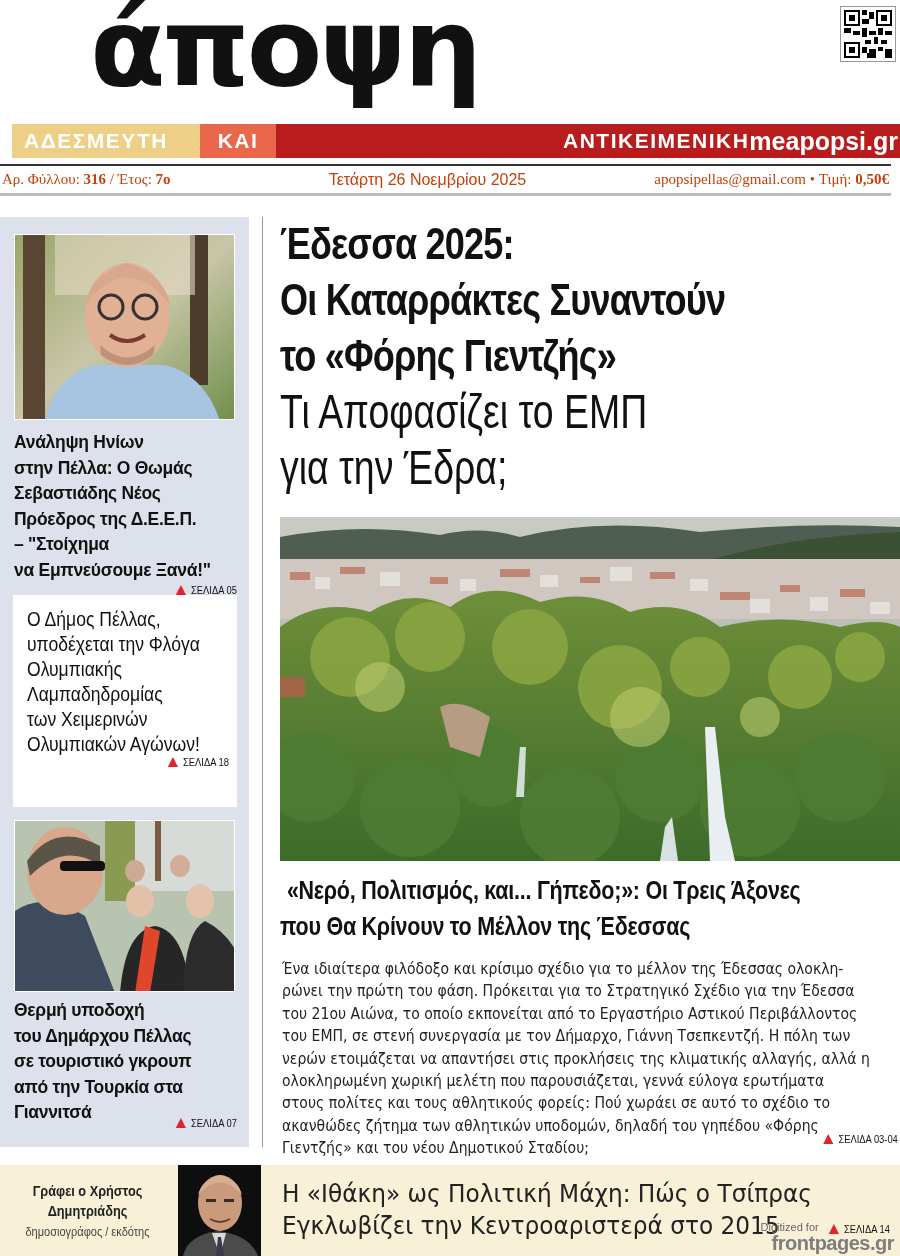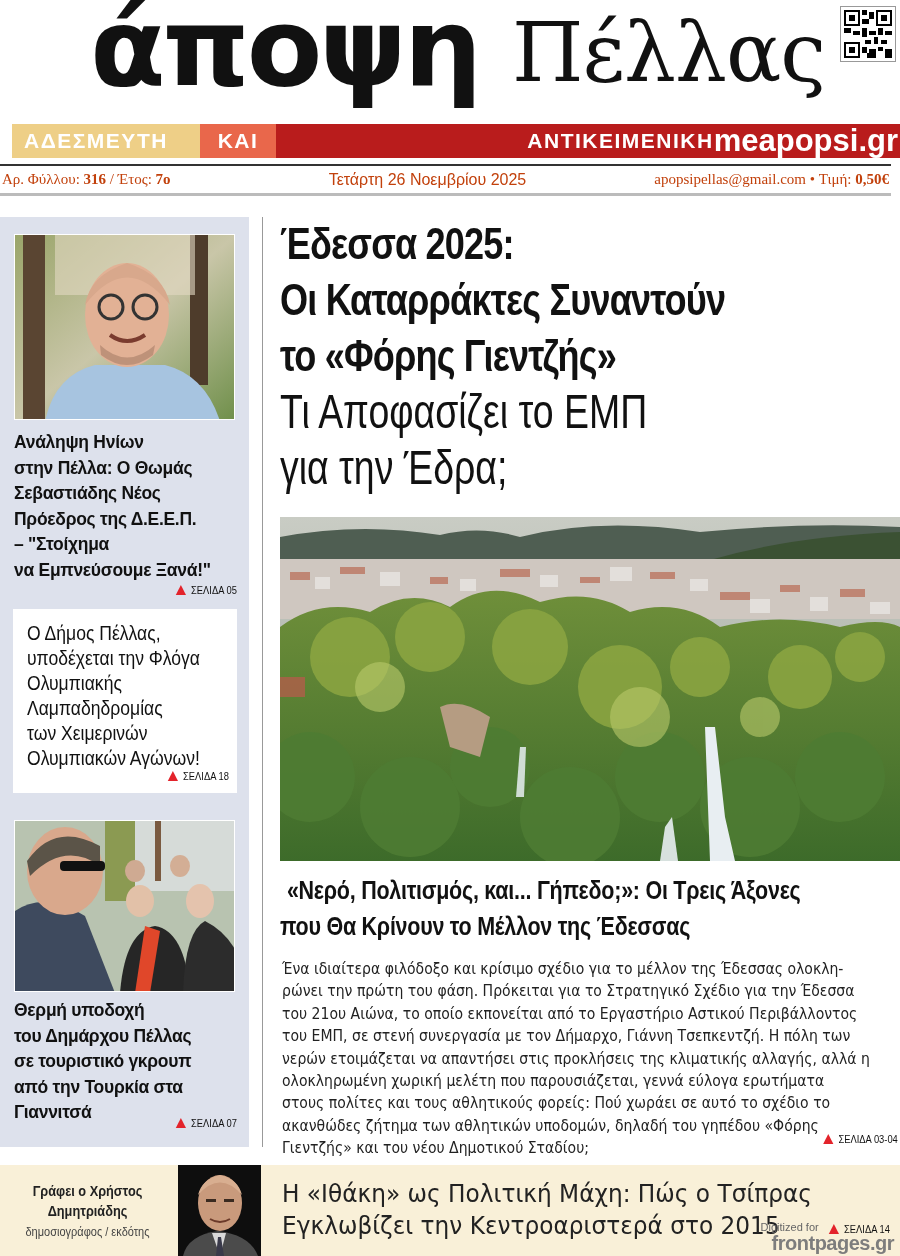--- a/index.html
+++ b/index.html
@@ -12,39 +12,39 @@
   .logo-serif { position: absolute; left: 512px; top: 12px; font-family: "DejaVu Serif", serif; font-weight: 400; font-size: 82px; color: #111; line-height: 1; letter-spacing: -1px; }
   .qr { position: absolute; left: 840px; top: 6px; width: 56px; height: 56px; border: 1px solid #999; background: #fff; padding: 3px; }
   .qr svg { width: 100%; height: 100%; display: block; }
 
   
   .tagline { position: absolute; left: 12px; top: 124px; width: 900px; height: 34px; display: flex; }
   .tag-seg { height: 100%; display: flex; align-items: center; font-weight: 700; font-size: 21px; color: #fff; letter-spacing: 1.5px; font-family: "Liberation Sans", sans-serif; transform-origin: left; }
   .tag-1 { width: 188px; background: #eecf87; padding-left: 12px; }
   .tag-2 { width: 76px; background: #e9674b; justify-content: center; }
   .tag-3 { flex: 1; background: #b91c1c; padding-left: 14px; justify-content: flex-end; padding-right: 14px; }
-  .tag-site { letter-spacing: 0; font-size: 31px; }
+  .tag-site { letter-spacing: 0; font-size: 25px; }
 
   
   .inforow { position: absolute; left: 0; top: 164px; width: 891px; height: 32px; border-top: 2px solid #333; border-bottom: 3px solid #bbb; display: flex; align-items: center; justify-content: space-between; padding: 0 2px; font-size: 15px; color: #c2410c; }
   .info-left, .info-right { font-family: "Liberation Serif", serif; font-size: 15px; }
   .info-left b, .info-right b { font-weight: 700; }
   .info-center { font-family: "Liberation Sans", sans-serif; font-size: 16px; margin-left: 30px; }
 
   
   .leftcol { position: absolute; left: 0; top: 217px; width: 249px; height: 930px; background: #dde1ec; }
   .leftphoto1 { position: absolute; left: 14px; top: 17px; width: 221px; height: 186px; border: 1px solid #fff; overflow: hidden; }
   .leftphoto3 { position: absolute; left: 14px; top: 603px; width: 221px; height: 172px; border: 1px solid #fff; overflow: hidden; }
   .story-bold { position: absolute; left: 14px; font-family: "Liberation Sans", sans-serif; font-weight: 700; font-size: 19px; line-height: 25.5px; color: #111; letter-spacing: -0.3px; transform: scaleX(0.92); transform-origin: left; width: 250px; }
   .s1 { top: 212px; }
   .s3 { top: 780px; }
   .pageref { position: absolute; font-size: 11px; color: #111; display: flex; align-items: center; gap: 4px; font-family: "Liberation Sans", sans-serif; transform: scaleX(0.85); transform-origin: right; }
   .tri { width: 0; height: 0; border-left: 6px solid transparent; border-right: 6px solid transparent; border-bottom: 10px solid #e3232b; display: inline-block; margin-right: 2px; }
   .pr1 { right: 12px; top: 367px; }
-  .box2 { position: absolute; left: 13px; top: 392px; width: 224px; height: 184px; background: #fff; }
+  .box2 { position: absolute; left: 13px; top: 378px; width: 224px; height: 212px; background: #fff; }
   .box2 .story-light { position: absolute; left: 14px; top: 12px; font-family: "Liberation Sans", sans-serif; font-size: 19.5px; line-height: 25px; color: #111; transform: scaleX(0.9); transform-origin: left; width: 230px; }
   .pr2 { right: 8px; top: 161px; }
   .pr3 { right: 12px; top: 900px; }
 
   .vdivider { position: absolute; left: 262px; top: 217px; width: 1px; height: 930px; background: #999; }
 
   
   .headline { position: absolute; left: 280px; top: 216px; width: 620px; }
   .hl-bold { font-family: "Liberation Sans", sans-serif; font-weight: 700; font-size: 44px; line-height: 56px; letter-spacing: -1px; color: #111; transform: scaleX(0.82); transform-origin: left; white-space: nowrap; }
   .hl-light { font-family: "Liberation Sans", sans-serif; font-weight: 400; font-size: 48px; line-height: 56px; color: #111; transform: scaleX(0.78); transform-origin: left; white-space: nowrap; }
@@ -69,21 +69,20 @@
   .prbottom { right: 10px; top: 58px; }
   .watermark { position: absolute; right: 6px; top: 56px; text-align: left; color: #888; }
   .wm-small { font-size: 11px; display: block; color: #666; margin-left: 4px; }
   .wm-big { font-weight: 700; font-size: 20px; letter-spacing: -0.5px; color: #7d7d7d; display: block; line-height: 20px; margin-left: 15px; }
 </style>
 </head>
 <body>
 
 <div class="masthead">
   <div class="logo-bold">άποψη</div>
-  <div class="logo-serif">Πέλλας</div>
   <div class="qr">
     <svg viewBox="0 0 21 21" shape-rendering="crispEdges">
       <rect x="0" y="0" width="7" height="7" fill="#000"></rect>
         <rect x="1" y="1" width="5" height="5" fill="#fff"></rect>
         <rect x="2" y="2" width="3" height="3" fill="#000"></rect>
       <rect x="14" y="0" width="7" height="7" fill="#000"></rect>
         <rect x="15" y="1" width="5" height="5" fill="#fff"></rect>
         <rect x="16" y="2" width="3" height="3" fill="#000"></rect>
       <rect x="0" y="14" width="7" height="7" fill="#000"></rect>
         <rect x="1" y="15" width="5" height="5" fill="#fff"></rect>

